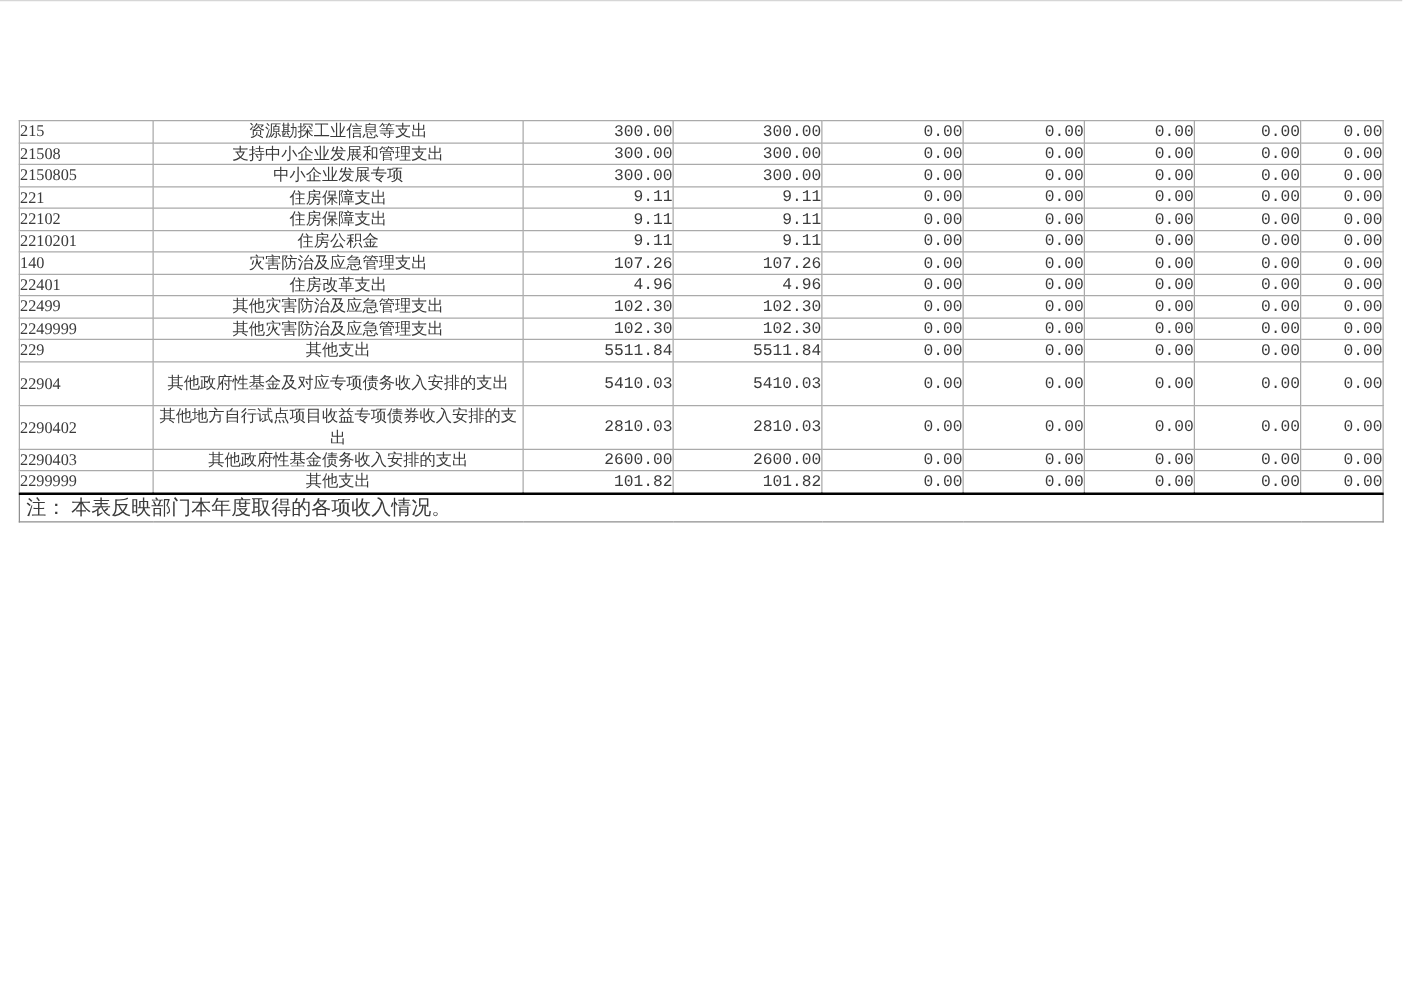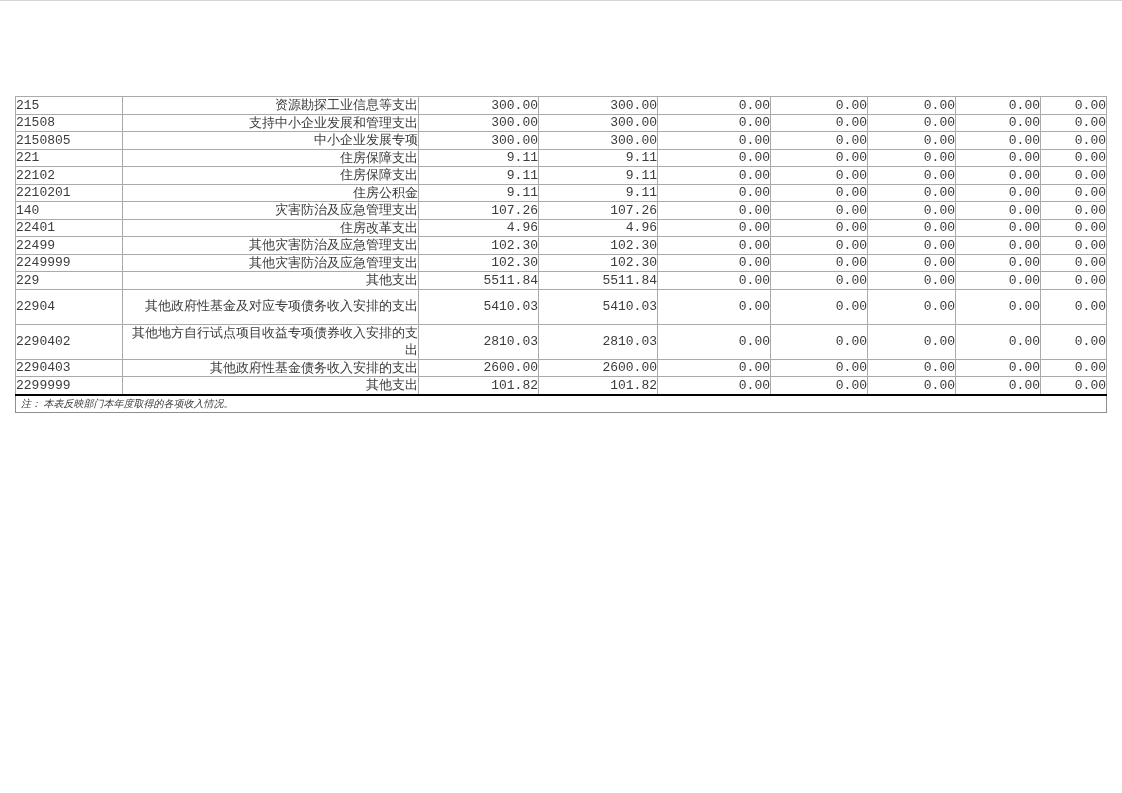--- a/index.html
+++ b/index.html
@@ -39,52 +39,51 @@
   table.income-table td {
     border: 1px solid #aaaaaa;
     padding: 0;
     vertical-align: middle;
     color: #3b3b3b;
     overflow: hidden;
   }
   tr.data-row { height: 17.5px; }
   tr.data-row.tall { height: 35px; }
   td.cell-code {
-    font-family: Liberation Mono, monospace;
+    font-family: Liberation Serif, serif;
     font-size: 13px;
     text-align: left;
     padding-left: 7px;
     white-space: nowrap;
   }
   td.cell-name {
     font-size: 13px;
     line-height: 16.5px;
-    text-align: right;
+    text-align: center;
     padding-left: 6px;
     padding-right: 3px;
   }
   td.cell-num {
     font-family: "Liberation Mono", "DejaVu Sans Mono", monospace;
     font-size: 13px;
     text-align: right;
     padding-right: 6px;
     white-space: nowrap;
   }
   tr.note-row { height: 17.5px; }
   tr.note-row td {
     border-top: 2px solid #000000;
     border-left: 1px solid #8f8f8f;
     border-right: 1px solid #8f8f8f;
     border-bottom: 1px solid #8f8f8f;
-    font-size: 10px;
+    font-size: 16px;
     text-align: left;
     padding-left: 5px;
     color: #3b3b3b;
     white-space: nowrap;
-    font-style: italic;
   }
 </style>
 </head>
 <body>
 
 <div class="page">
   <div class="page-top-edge"></div>
 
   <table class="income-table">
     <colgroup>

